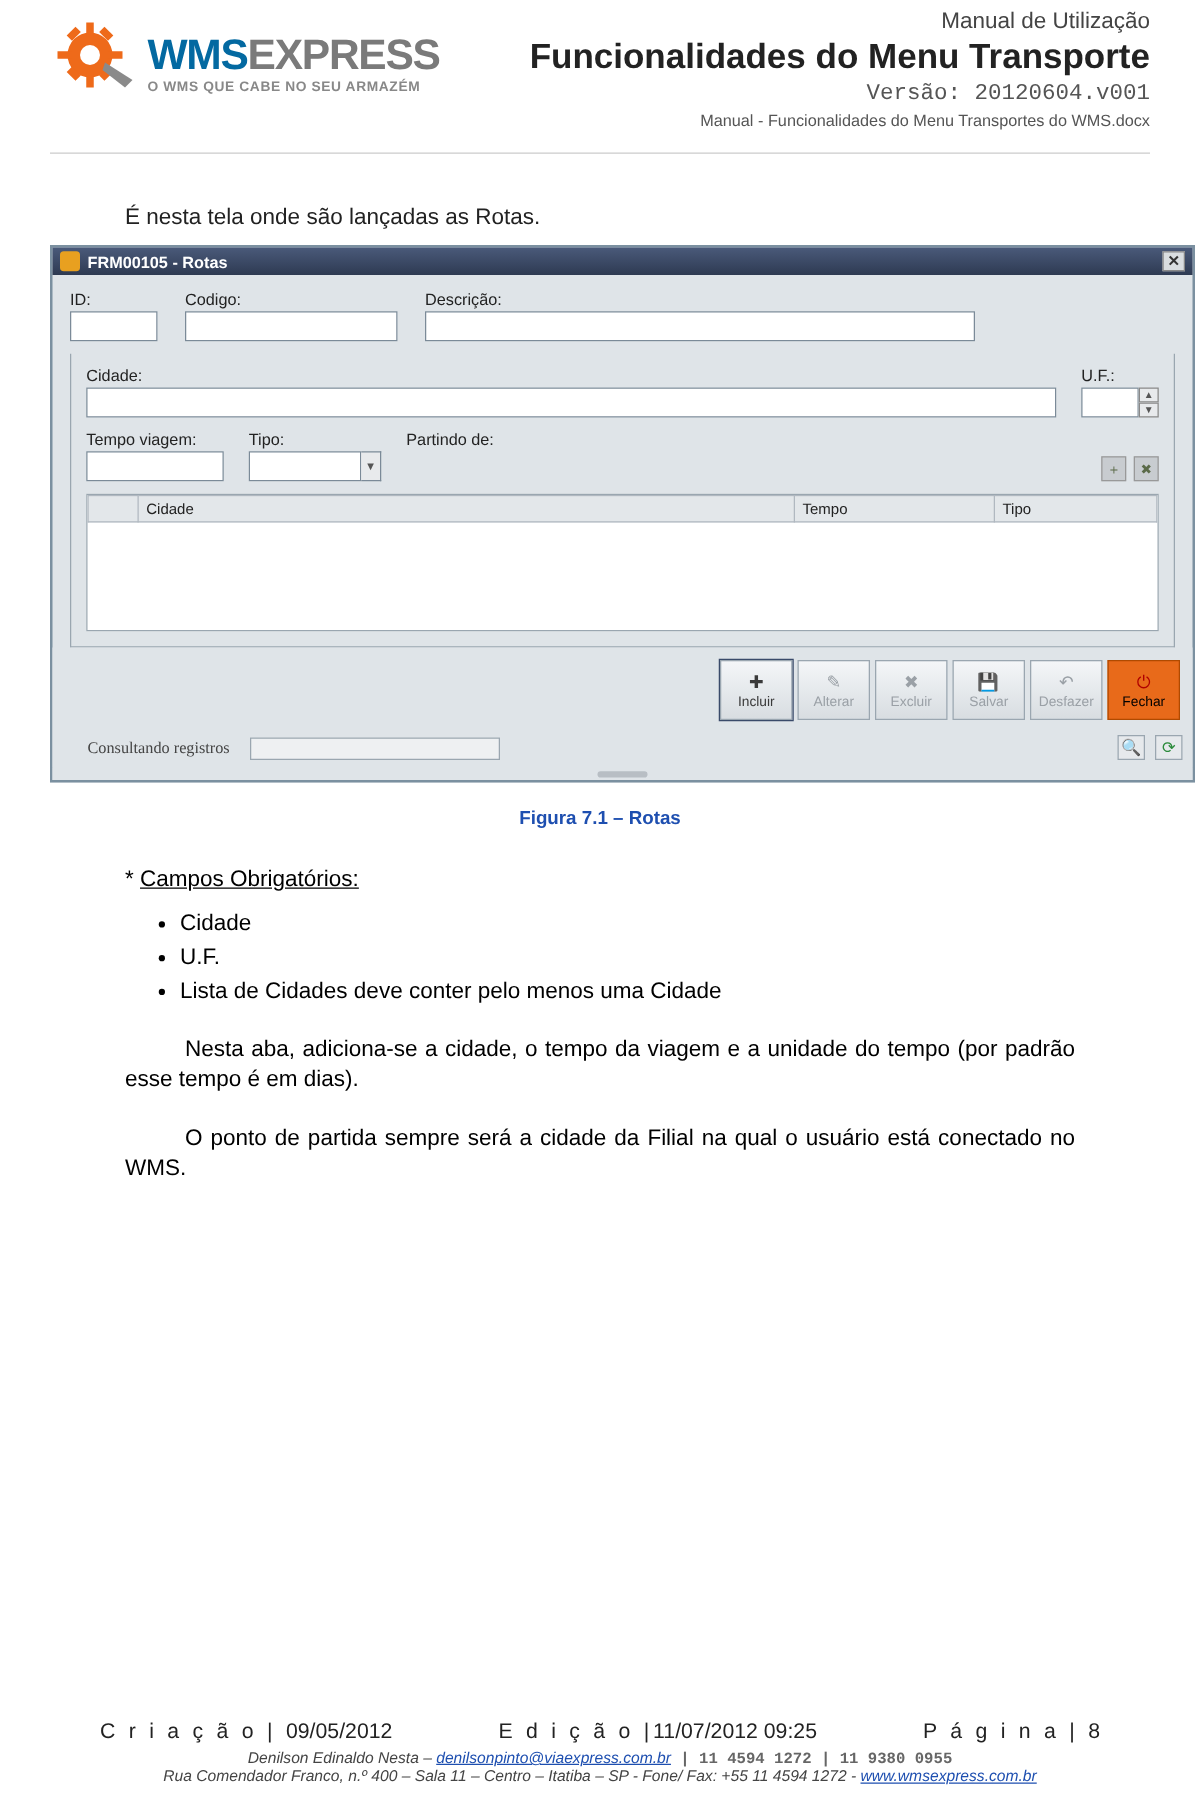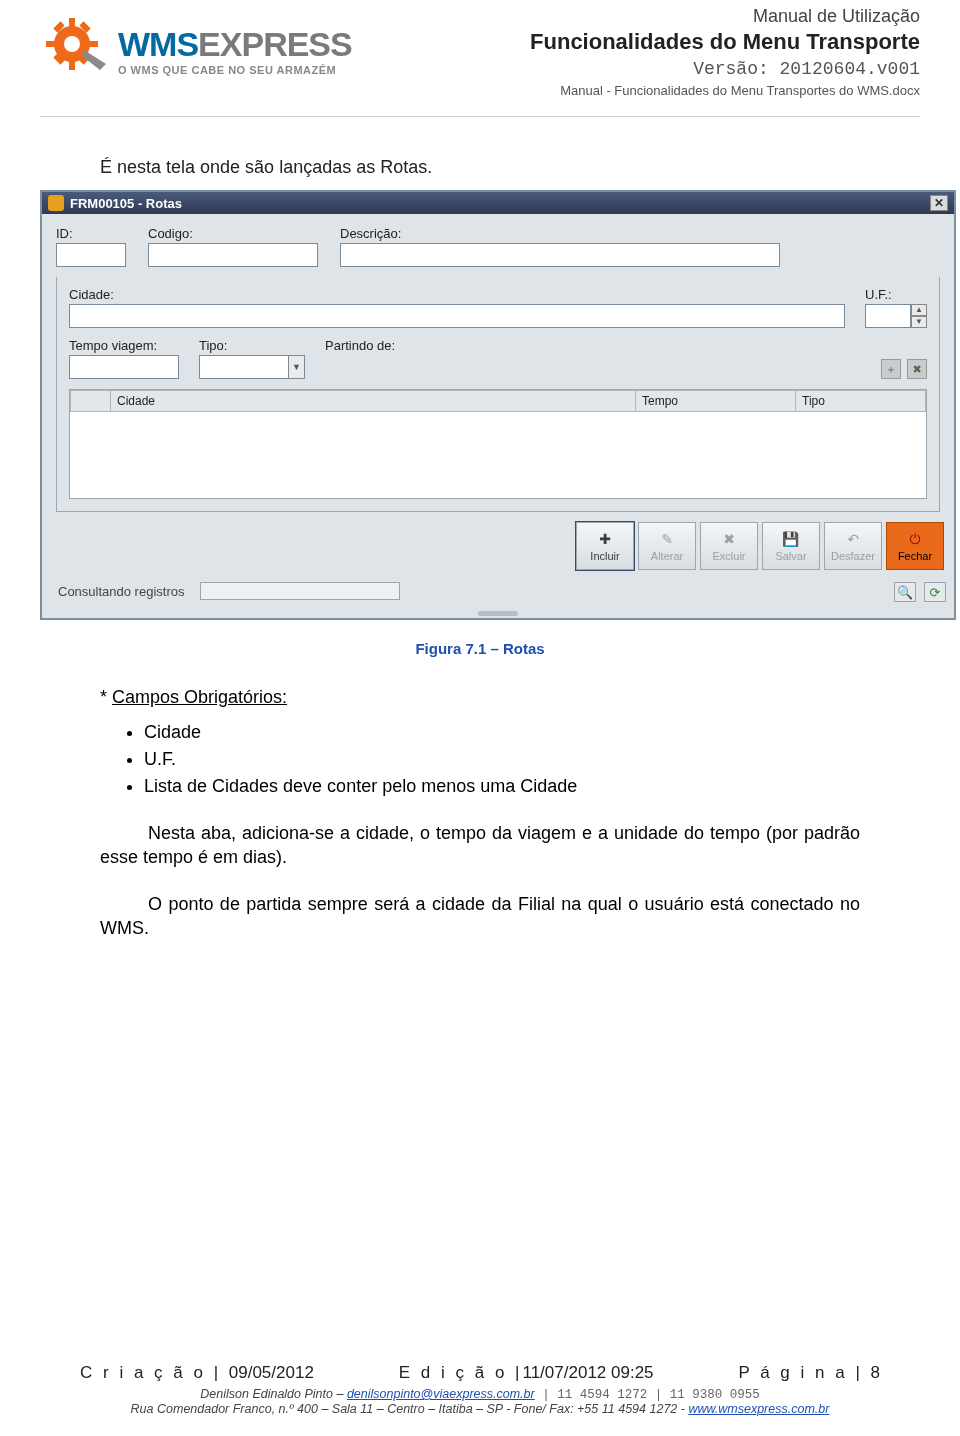--- a/index.html
+++ b/index.html
@@ -32,21 +32,21 @@
   .logo-wms { font-size: 34px; font-weight: 900; letter-spacing: -1px; }
   .logo-wms .wms1 { color: #0369a1; }
   .logo-wms .wms2 { color: #7a7a7a; }
   .slogan { font-size: 11px; letter-spacing: 0.5px; color: #888; font-weight: bold; }
   .hdr-right {
     text-align: right;
     font-size: 13px;
     color: #444;
   }
   .hdr-right .t1 { font-size: 18px; color: #444; }
-  .hdr-right .t2 { font-size: 22px; font-weight: bold; color: #222; margin-top: 2px; }
+  .hdr-right .t2 { font-size: 28px; font-weight: bold; color: #222; margin-top: 2px; }
   .hdr-right .t3 { font-family: "Courier New", monospace; font-size: 18px; color: #555; margin-top: 4px; }
   .hdr-right .t4 { font-size: 13px; color: #555; margin-top: 4px; }
 
   
   .body-text { margin: 40px 40px 12px 60px; font-size: 18px; color: #222; }
 
   
   .win {
     margin: 0 auto;
     width: 916px;
@@ -146,23 +146,24 @@
   .tbtn.disabled { color: #9aa0a6; }
   .tbtn .icn {
     width: 20px; height: 18px;
     display:flex; align-items:center; justify-content:center; font-size:14px;
   }
   .tbtn.incluir { outline: 1px solid #3a4a6a; }
   .tbtn.fechar { background: #e86a1a; color:#000; border-color:#b04a00; }
   .tbtn.fechar .icn { color:#b00000; }
 
   .status {
-    display: flex; align-items: flex-start; gap: 8px;
+    display: flex; align-items: flex-end; gap: 8px;
     background: #dfe4e8;
-    padding: 4px 8px 6px 12px;
+    padding: 4px 8px 6px 24px;
+    font-family: Liberation Serif, serif;
   }
   .status .stxt {
     font-size: 13px; color: #444;
     padding: 2px 4px;
   }
   .status .pbar {
     width: 200px; height: 18px; border:1px solid #9aa6b0; background:#eef0f2;
     margin-left: 4px;
   }
   .status .sp { flex:1; }
@@ -187,31 +188,31 @@
   .sec { margin: 0 60px; font-size: 18px; color: #000; }
   .sec .h { font-weight: normal; margin-bottom: 14px; }
   .sec .h u { text-decoration: underline; }
   .sec ul { list-style: disc; padding-left: 44px; margin-bottom: 24px; }
   .sec ul li { margin: 6px 0; }
   .sec p { margin: 8px 0; text-align: justify; line-height: 1.35; }
   .sec p.ind { text-indent: 48px; margin-top: 22px; }
 
   
   .footer {
-    position: absolute; bottom: 20px; left: 0; right: 0;
+    position: absolute; bottom: 8px; left: 0; right: 0;
     text-align: center;
   }
   .footline1 {
     display: flex; justify-content: space-between;
     padding: 0 80px; font-size: 17px; color:#222;
   }
   .footline1 .lab { letter-spacing: 3px; color:#222; }
   .footline1 .val { letter-spacing: 0; }
   .footline2 { font-size: 12.5px; color:#444; margin-top: 4px; font-style: italic; }
-  .footline2 .mono { font-family:"Courier New",monospace; font-style: normal; color:#666; }
+  .footline2 .mono { font-family:"Courier New",monospace; font-style: normal; color:#666;font-weight:bold; }
   .footline3 { font-size: 12.5px; color:#444; font-style: italic; }
   .footline3 a, .footline2 a { color:#1e4fb0; text-decoration: underline; font-style: italic; }
 </style>
 </head>
 <body>
 
 <div class="page">
   <div class="hdr">
     <div class="logo-block">
       <div class="logo-wrap">
@@ -388,18 +389,18 @@
   </div>
 </div>
 
 <div class="footer">
   <div class="footline1">
     <span><span class="lab">C r i a ç ã o | </span><span class="val">09/05/2012</span></span>
     <span><span class="lab">E d i ç ã o |</span><span class="val">11/07/2012 09:25</span></span>
     <span><span class="lab">P á g i n a | </span><span class="val">8</span></span>
   </div>
   <div class="footline2">
-    <span>Denilson Edinaldo Pinto – </span><a>denilsonpinto@viaexpress.com.br</a><span class="mono"> | 11 4594 1272 | 11 9380 0955</span>
+    <span>Denilson Edinaldo Nesta – </span><a>denilsonpinto@viaexpress.com.br</a><span class="mono"> | 11 4594 1272 | 11 9380 0955</span>
   </div>
   <div class="footline3">
     <span>Rua Comendador Franco, n.º 400 – Sala 11 – Centro – Itatiba – SP - Fone/ Fax: +55 11 4594 1272 - </span><a>www.wmsexpress.com.br</a>
   </div>
 </div>
 
 </body></html>

